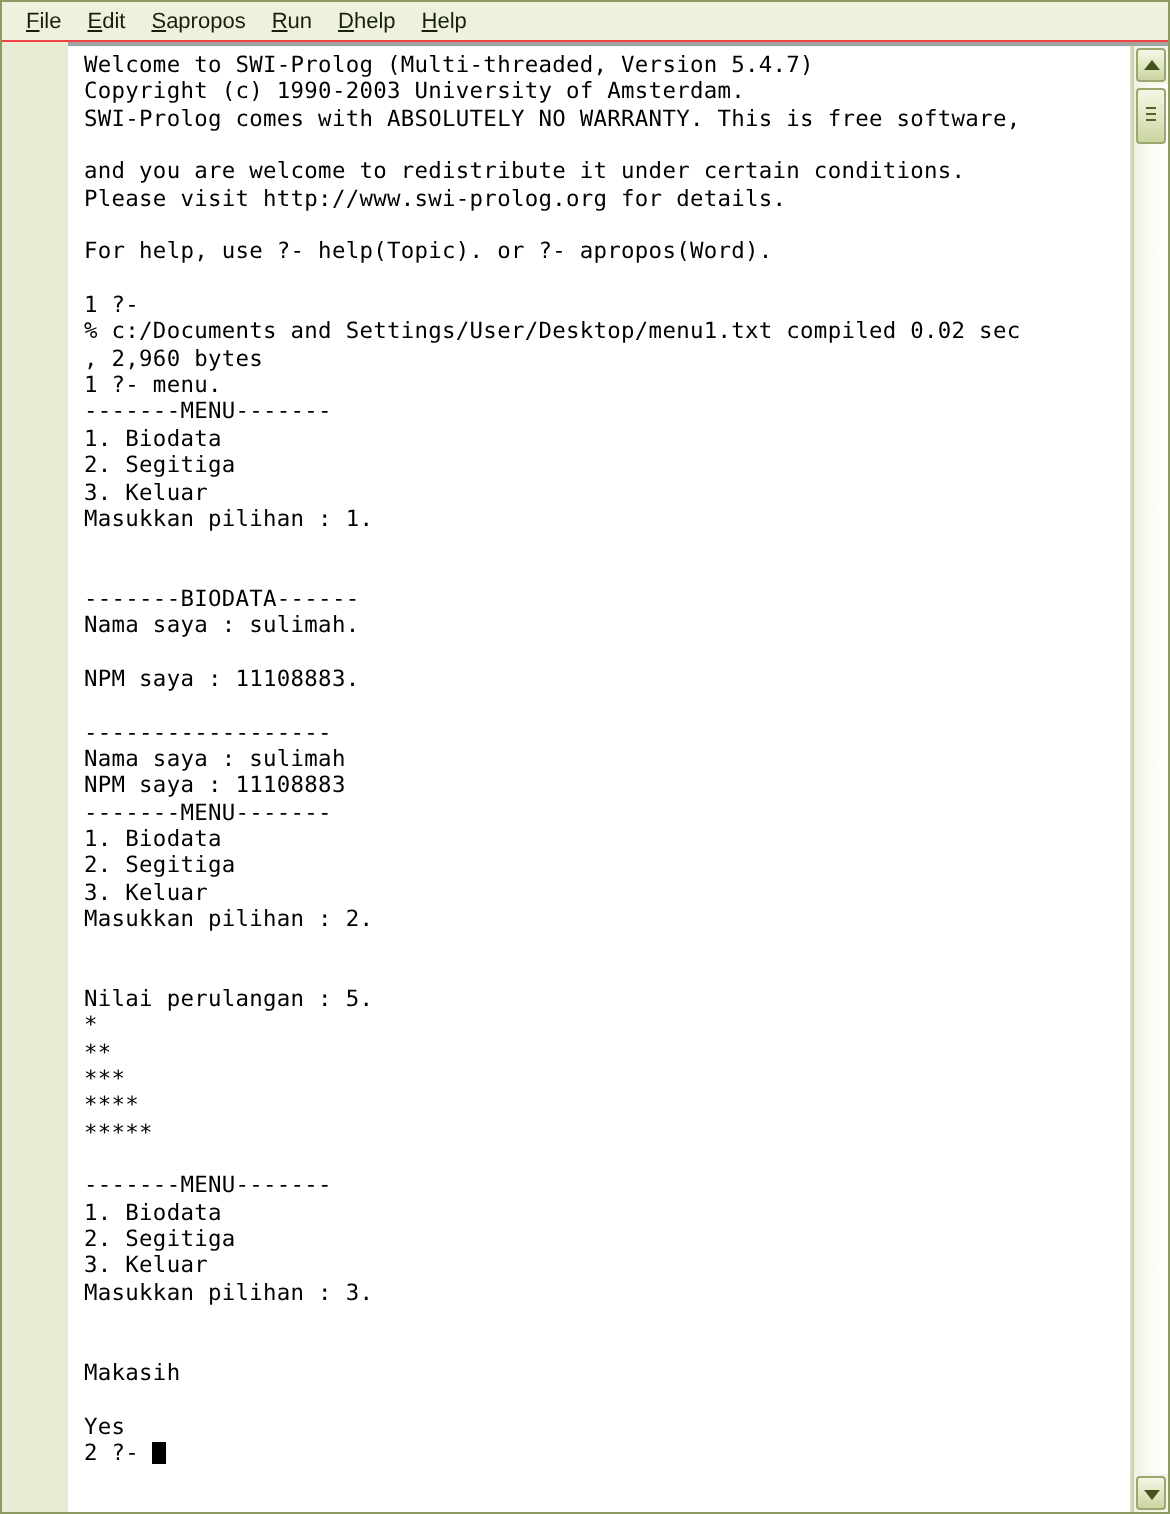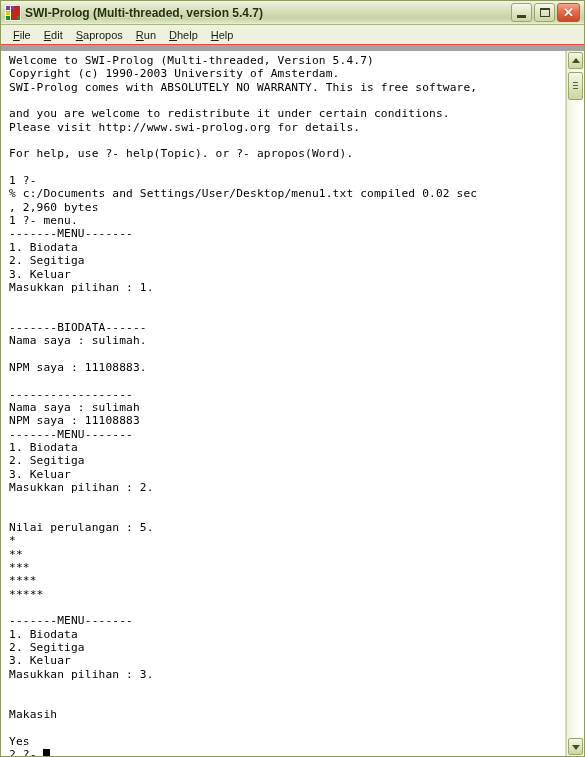--- a/index.html
+++ b/index.html
@@ -139,23 +139,24 @@
     cursor: default;
     white-space: nowrap;
   }
   .menu-item u { text-decoration: underline; }
 
   
   #client {
     flex: 1 1 auto;
     display: flex;
     background: #000000;
-    border-top: 6px solid #a3a3a3;
+    border-top: 2px solid #a3a3a3;
     overflow: hidden;
     position: relative;
+    margin-left: 33px;
   }
 
   #console-wrap {
     flex: 1 1 auto;
     background: #ffffff;
     overflow: hidden;
     position: relative;
     border-right: 1px solid #d9dfc0;
   }
 
@@ -240,42 +241,20 @@
       repeating-linear-gradient(to bottom,
         #55622a 0px, #55622a 1px,
         transparent 1px, transparent 3px);
   }
 </style>
 </head>
 <body>
 
 <div id="window">
 
-  <div id="titlebar">
-    <div id="app-icon">
-      <span class="swatch" style="left:1px;  top:1px;  width:4px; height:4px; background:#7a3fb0;"></span>
-      <span class="swatch" style="left:1px;  top:6px;  width:4px; height:4px; background:#d6d000;"></span>
-      <span class="swatch" style="left:1px;  top:11px; width:4px; height:4px; background:#169a16;"></span>
-      <span class="swatch" style="left:6px;  top:1px;  width:9px; height:14px; background:#c0271d;"></span>
-      <span class="swatch" style="left:6px;  top:1px;  width:3px; height:3px; background:#7a3fb0;"></span>
-      <span class="swatch" style="left:12px; top:11px; width:3px; height:4px; background:#169a16;"></span>
-    </div>
-    <div id="title-text">SWI-Prolog (Multi-threaded, version 5.4.7)</div>
-    <div id="win-buttons">
-      <div class="win-btn min">
-          <span class="glyph"></span>
-        </div>
-      <div class="win-btn max">
-          <span class="glyph"></span>
-        </div>
-      <div class="win-btn close">
-          <span class="glyph">✕</span>
-        </div>
-    </div>
-  </div>
 
   <div id="menubar">
     <div class="menu-item"><u>F</u><span>ile</span></div>
     <div class="menu-item"><u>E</u><span>dit</span></div>
     <div class="menu-item"><u>S</u><span>apropos</span></div>
     <div class="menu-item"><u>R</u><span>un</span></div>
     <div class="menu-item"><u>D</u><span>help</span></div>
     <div class="menu-item"><u>H</u><span>elp</span></div>
   </div>
 

